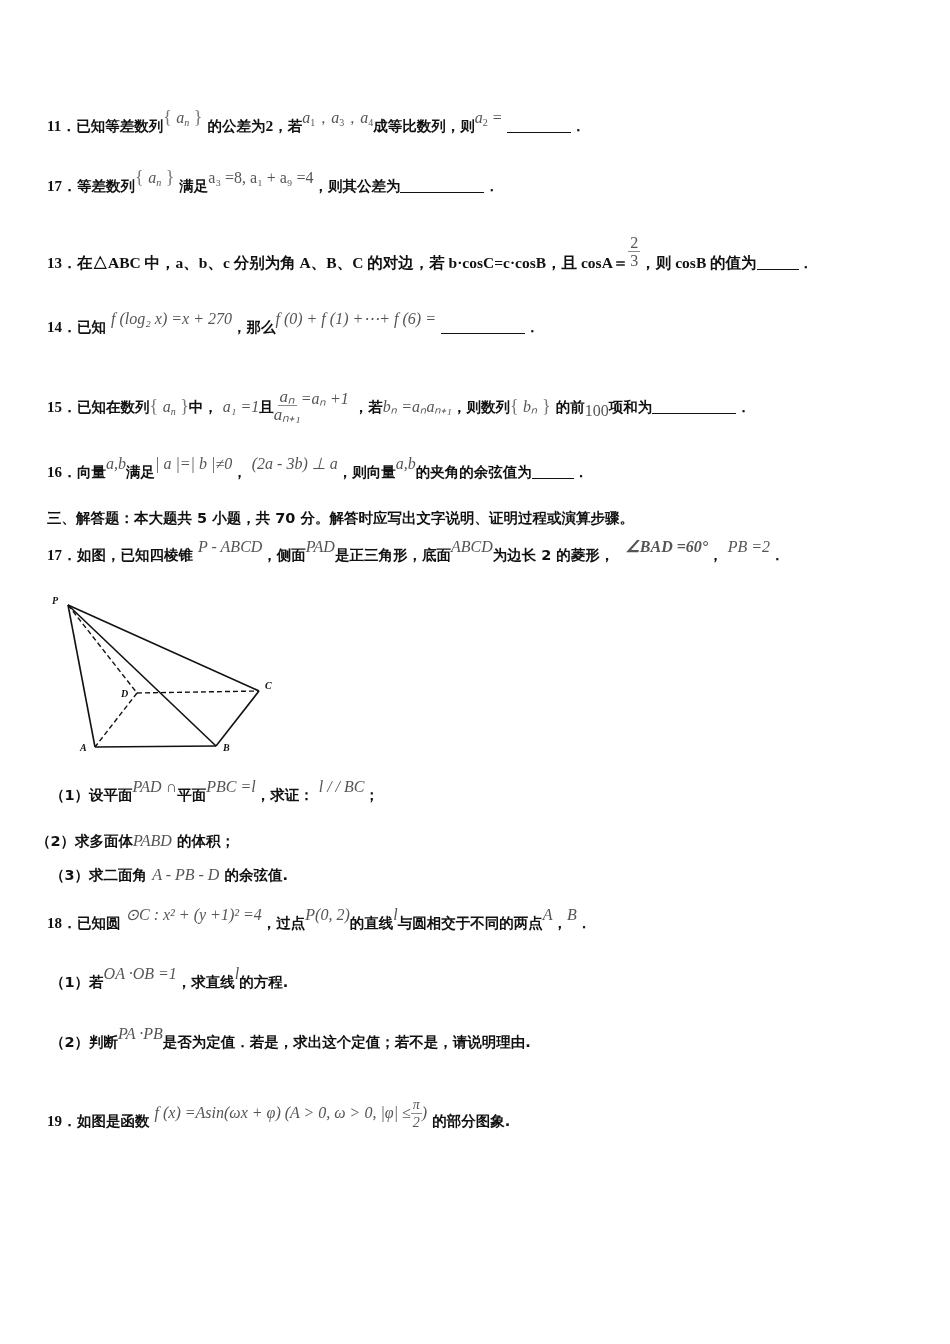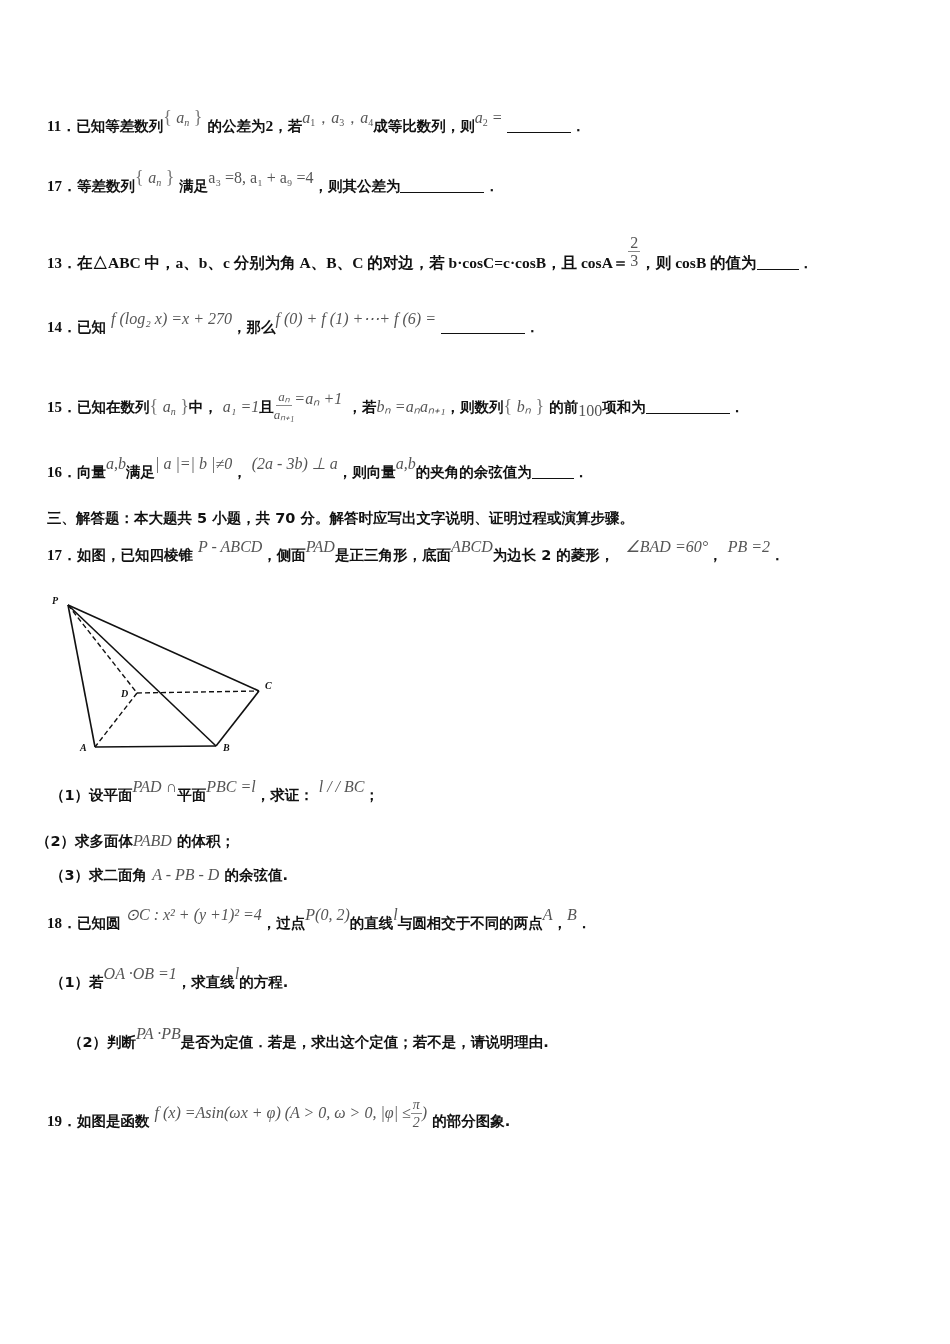--- a/index.html
+++ b/index.html
@@ -42,39 +42,39 @@
 </div>
 
 <div class="line" style="top:317px;">
   <span class="num">14．</span><span>已知</span>
   <span class="m up">f (log₂ x) =x + 270</span><span>，那么</span><span class="m up">f (0) + f (1) +⋯+ f (6) =</span>
   <span class="blank" style="width:84px;"></span><span>．</span>
 </div>
 
 <div class="line" style="top:390px;">
   <span class="num">15．</span><span>已知在数列</span><span class="brace">{ <span class="m">a</span><span class="m sub">n</span> }</span><span>中，</span>
-  <span class="m">a₁ =1</span><span>且</span><span class="frac m" style="top:-2px;font-size:13px;">
+  <span class="m">a₁ =1</span><span>且</span><span class="frac m" style="top:-2px;font-size:17px;">
       <span class="n">aₙ</span>
       <span class="d">aₙ₊₁</span>
     </span><span class="m up">=aₙ +1</span>
   <span>，若</span><span class="m">bₙ =aₙaₙ₊₁</span><span>，则数列</span><span class="brace">{ <span class="m">bₙ</span> }</span>
   <span>的前</span><span class="mr" style="position:relative;top:4px;">100</span><span>项和为</span><span class="blank" style="width:84px;"></span><span>．</span>
 </div>
 
 <div class="line" style="top:462px;">
   <span class="num">16．</span><span>向量</span><span class="m up">a,b</span><span>满足</span><span class="m up">| a |=| b |≠0</span><span>，</span>
   <span class="m up">(2a - 3b) ⊥ a</span><span>，则向量</span><span class="m up">a,b</span><span>的夹角的余弦值为</span><span class="blank" style="width:42px;"></span><span>．</span>
 </div>
 
 <div class="line" style="top:509px;">三、解答题：本大题共 5 小题，共 70 分。解答时应写出文字说明、证明过程或演算步骤。</div>
 
 <div class="line" style="top:545px;">
   <span class="num">17．</span><span>如图，已知四棱锥</span>
   <span class="m up">P - ABCD</span><span>，侧面</span><span class="m up">PAD</span><span>是正三角形，底面</span><span class="m up">ABCD</span><span>为边长 2 的菱形，</span>
-  <span class="m up" style="margin-left:6px;">∠BAD =60°</span><span>，</span>
+  <span class="m up" style="margin-left:6px;font-weight:bold;">∠BAD =60°</span><span>，</span>
   <span class="m up">PB =2</span><span>．</span>
 </div>
 
 <div class="figure">
   <svg width="240" height="165" viewBox="0 0 240 165">
     <g stroke="#111" stroke-width="1.6" fill="none">
       <line x1="23" y1="15" x2="50" y2="157"></line>
       <line x1="23" y1="15" x2="171" y2="156"></line>
       <line x1="23" y1="15" x2="214" y2="101"></line>
       <line x1="50" y1="157" x2="171" y2="156"></line>
@@ -104,21 +104,21 @@
   <span>（3）求二面角</span> <span class="m">A - PB - D</span> <span>的余弦值.</span>
 </div>
 
 <div class="line" style="top:913px;">
   <span class="num">18．</span><span>已知圆</span>
   <span class="m up">⊙C : x² + (y +1)² =4</span><span>，过点</span><span class="m up">P(0, 2)</span><span>的直线</span><span class="m up">l</span><span>与圆相交于不同的两点</span><span class="m up">A</span><span>，</span><span class="m up">B</span><span>．</span>
 </div>
 <div class="line" style="top:973px;left:50px;">
   <span>（1）若</span><span class="m up">OA ·OB =1</span><span>，求直线</span><span class="m up">l</span><span>的方程.</span>
 </div>
-<div class="line" style="top:1033px;left:68px;text-align:right;">
+<div class="line" style="top:1033px;left:50px;text-align:right;">
   <span>（2）判断</span><span class="m up">PA ·PB</span><span>是否为定值．若是，求出这个定值；若不是，请说明理由.</span>
 </div>
 
 <div class="line" style="top:1104px;">
   <span class="num">19．</span><span>如图是函数</span>
   <span class="m up">f (x) =Asin(ωx + φ) (A &gt; 0, ω &gt; 0, |φ| ≤</span><span class="frac m" style="top:-8px;font-size:14px;">
       <span class="n">π</span>
       <span class="d">2</span>
     </span><span class="m up">)</span>
   <span>的部分图象.</span>

